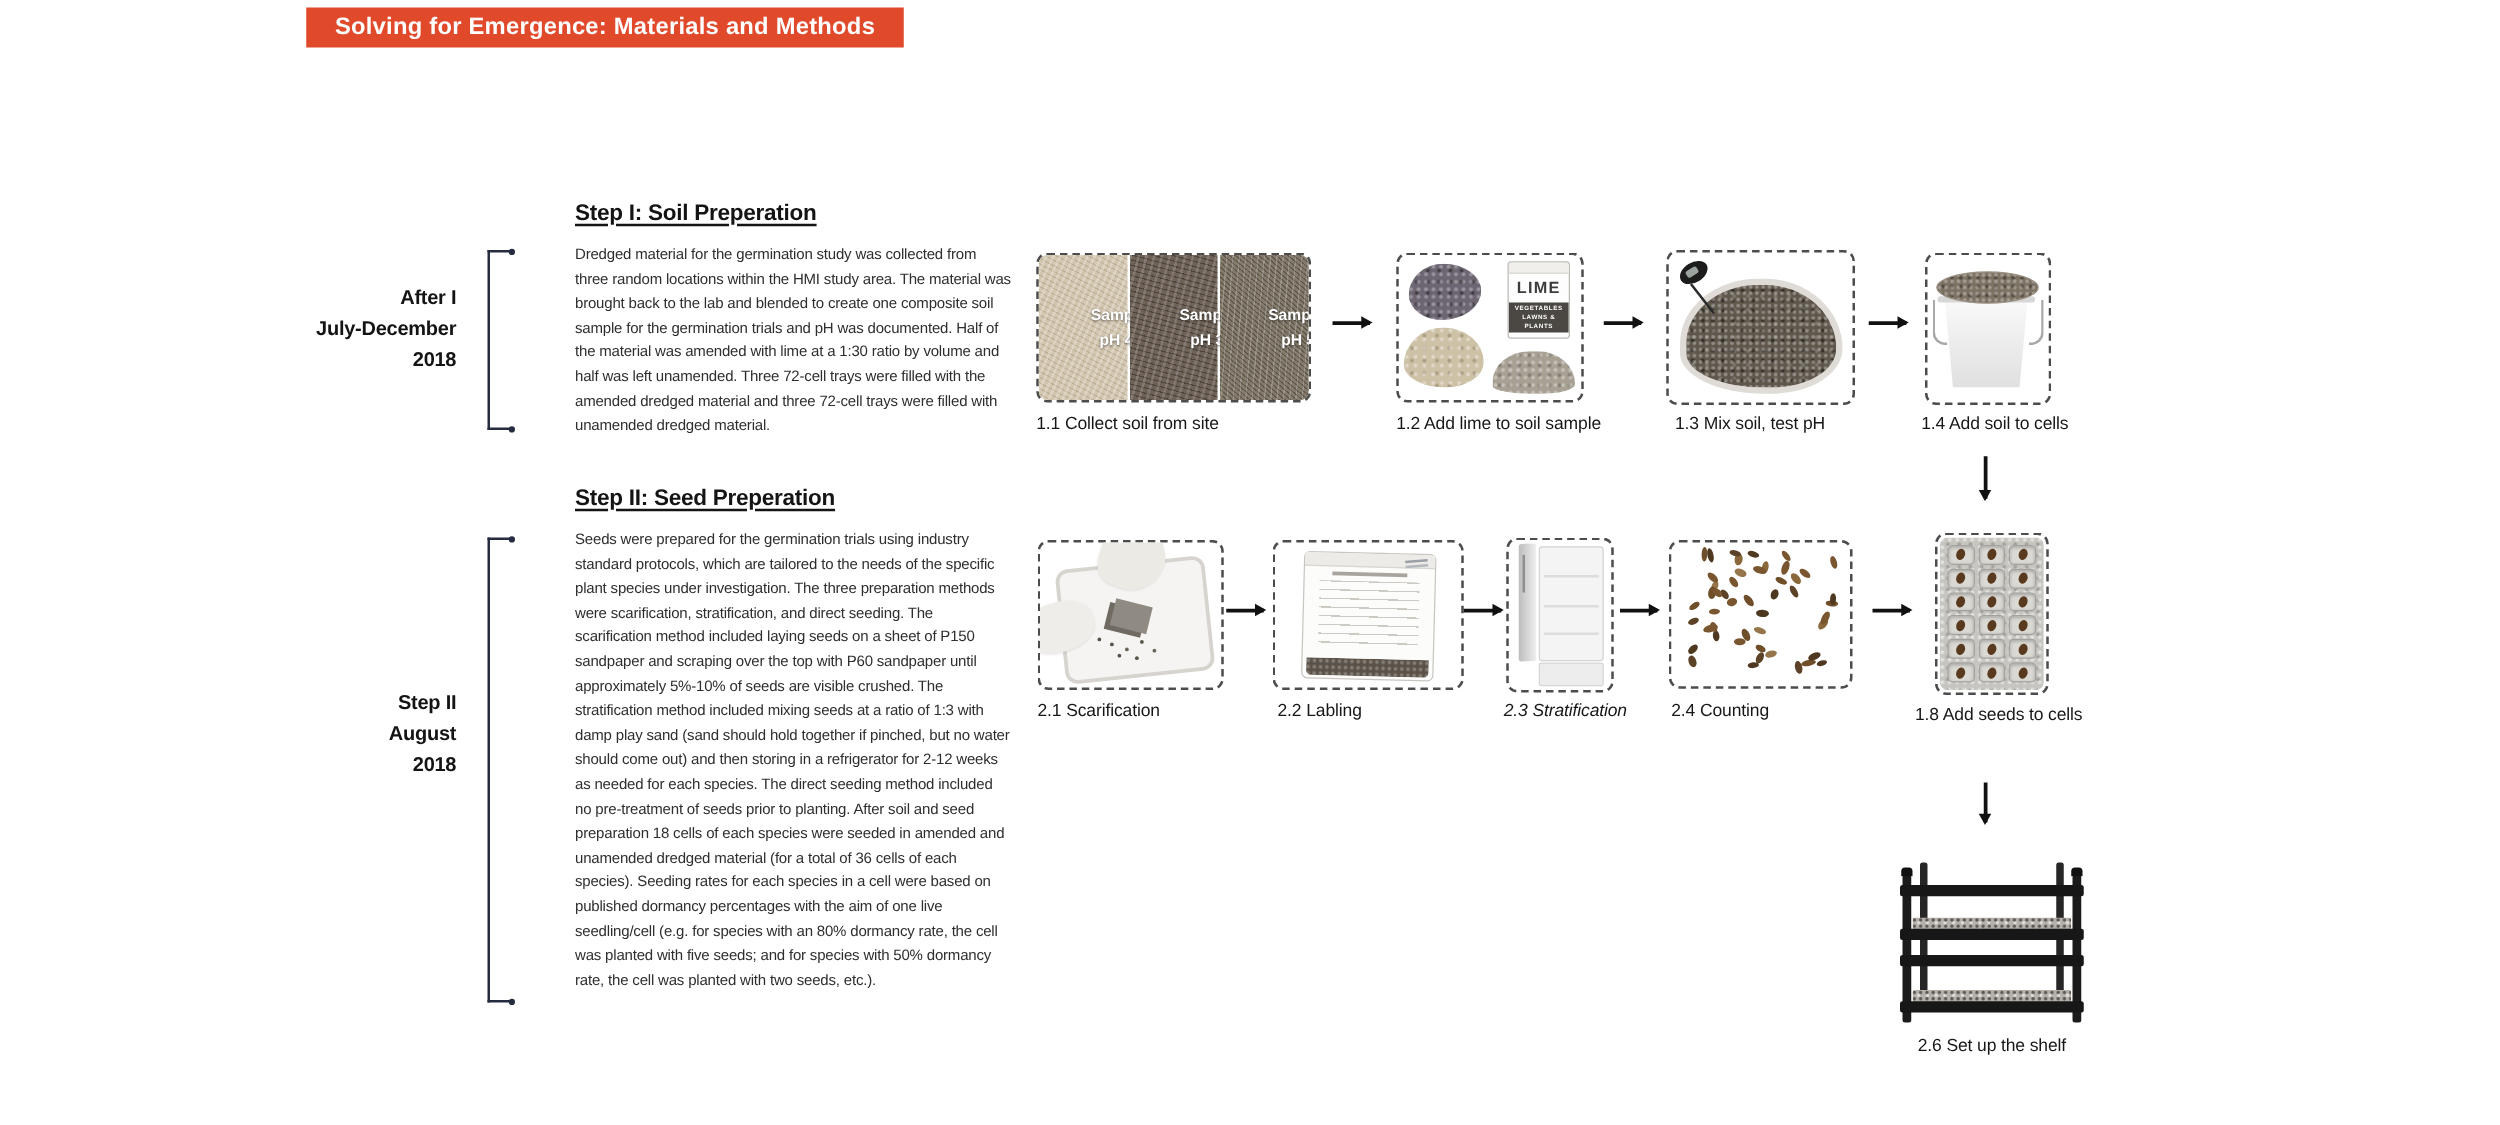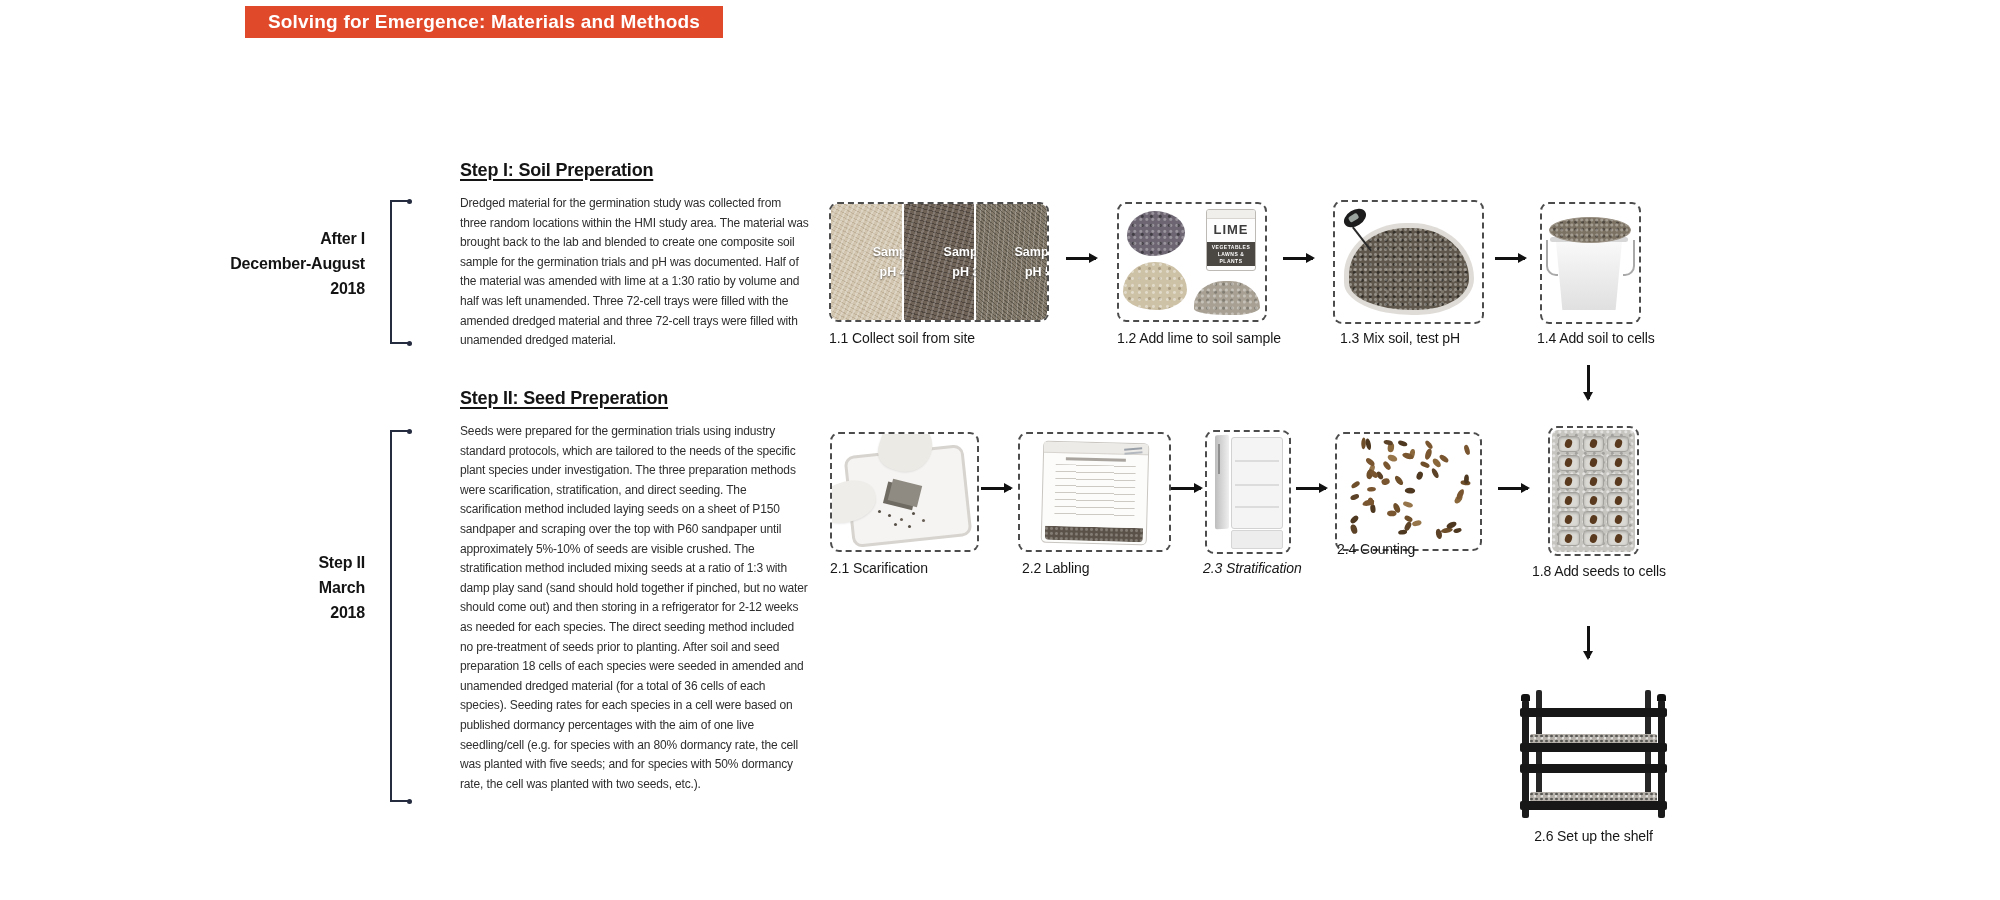--- a/index.html
+++ b/index.html
@@ -197,34 +197,34 @@
 <body>
 
 <div id="canvas">
 
   <div class="banner">
     <span>Solving for Emergence: Materials and Methods</span>
   </div>
 
   <div class="step-label" id="step1-label">
     <div>After I</div>
-    <div>December-August</div>
+    <div>July-December</div>
     <div>2018</div>
   </div>
   <div class="bracket" id="bracket-1">
     <div class="dot-t"></div>
     <div class="dot-b"></div>
   </div>
 
   <div class="sec-heading" id="heading-1">Step I: Soil Preperation</div>
   <div class="sec-body" id="body-1">Dredged material for the germination study was collected from three random locations within the HMI study area. The material was brought back to the lab and blended to create one composite soil sample for the germination trials and pH was documented. Half of the material was amended with lime at a 1:30 ratio by volume and half was left unamended. Three 72-cell trays were filled with the amended dredged material and three 72-cell trays were filled with unamended dredged material.</div>
 
   <div class="step-label" id="step2-label">
     <div>Step II</div>
-    <div>March</div>
+    <div>August</div>
     <div>2018</div>
   </div>
   <div class="bracket" id="bracket-2">
     <div class="dot-t"></div>
     <div class="dot-b"></div>
   </div>
 
   <div class="sec-heading" id="heading-2">Step II: Seed Preperation</div>
   <div class="sec-body" id="body-2">Seeds were prepared for the germination trials using industry standard protocols, which are tailored to the needs of the specific plant species under investigation. The three preparation methods were scarification, stratification, and direct seeding. The scarification method included laying seeds on a sheet of P150 sandpaper and scraping over the top with P60 sandpaper until approximately 5%-10% of seeds are visible crushed. The stratification method included mixing seeds at a ratio of 1:3 with damp play sand (sand should hold together if pinched, but no water should come out) and then storing in a refrigerator for 2-12 weeks as needed for each species. The direct seeding method included no pre-treatment of seeds prior to planting.  After soil and seed preparation 18 cells of each species were seeded in amended and unamended dredged material (for a total of 36 cells of each species). Seeding rates for each species in a cell were based on published dormancy percentages with the aim of one live seedling/cell (e.g. for species with an 80% dormancy rate, the cell was planted with five seeds; and for species with 50% dormancy rate, the cell was planted with two seeds, etc.).</div>
 
@@ -371,21 +371,21 @@
         <ellipse cx="31.38944983482361" cy="10.23311111330986" rx="5.8" ry="2.4" transform="rotate(78 31.38944983482361 10.23311111330986)" fill="#4e3820"></ellipse>
         <ellipse cx="123.30620968341827" cy="60.380831837654114" rx="5.7" ry="2.8" transform="rotate(118 123.30620968341827 60.380831837654114)" fill="#7a5630"></ellipse>
         <ellipse cx="51.229445576667786" cy="8.580366253852844" rx="4.7" ry="2.3" transform="rotate(13 51.229445576667786 8.580366253852844)" fill="#5c4226"></ellipse>
         <ellipse cx="71.49742478132248" cy="84.79618000984192" rx="4.3" ry="2.6" transform="rotate(28 71.49742478132248 84.79618000984192)" fill="#6f4e2a"></ellipse>
         <ellipse cx="91.36151095107198" cy="20.15928852558136" rx="5.8" ry="2.9" transform="rotate(110 91.36151095107198 20.15928852558136)" fill="#7a5630"></ellipse>
         <ellipse cx="72.9969174861908" cy="56.67346167564392" rx="5.2" ry="2.9" transform="rotate(3 72.9969174861908 56.67346167564392)" fill="#4e3820"></ellipse>
         <ellipse cx="88.0011260509491" cy="30.699345350265503" rx="4.9" ry="2.4" transform="rotate(25 88.0011260509491 30.699345350265503)" fill="#6f4e2a"></ellipse>
         <ellipse cx="48.59184866026044" cy="47.645837247371674" rx="4.2" ry="3.2" transform="rotate(163 48.59184866026044 47.645837247371674)" fill="#7a5630"></ellipse>
       </svg>
   </div>
-  <div class="caption" style="left:1337px;top:541px;">2.4 Counting</div>
+  <div class="caption" style="left:1337px;top:560px;">2.4 Counting</div>
 
   <div class="h-arrow" style="left:1498px;top:487px;"></div>
 
   <div class="fbox" id="box-2-5">
     <div class="cell-tray">
         <div class="cell">
           <div class="seed-dot"></div>
         </div>
         <div class="cell">
           <div class="seed-dot"></div>

